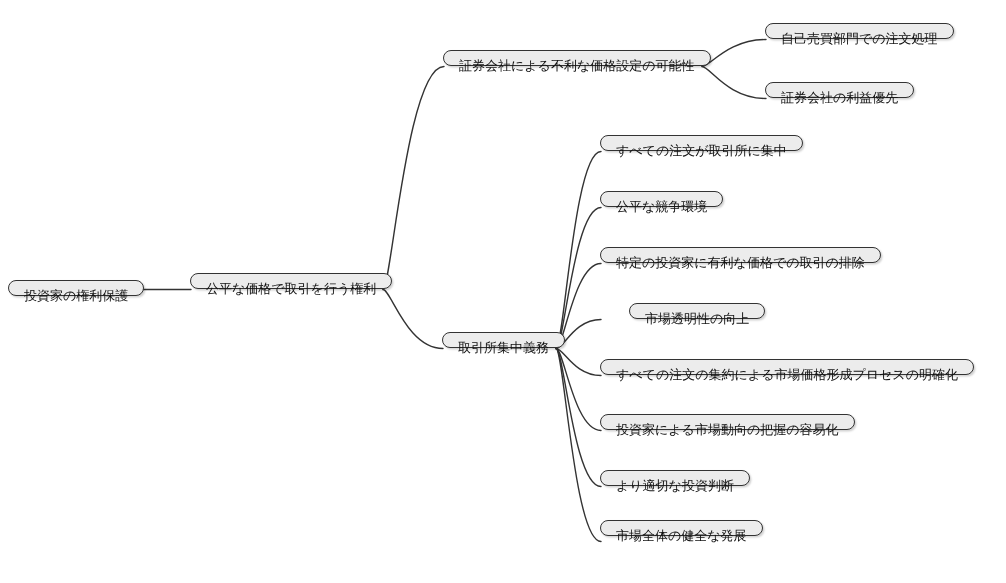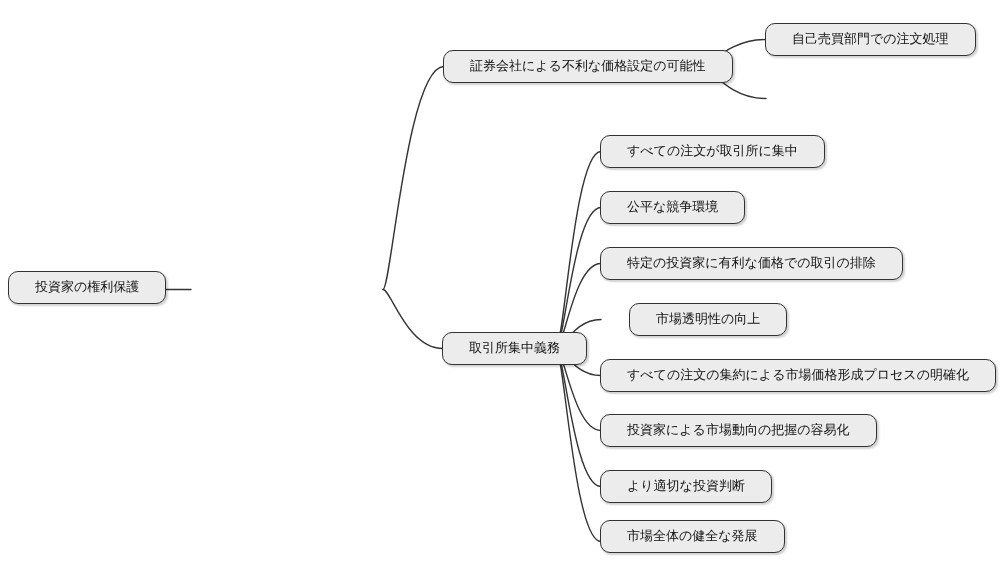--- a/index.html
+++ b/index.html
@@ -23,23 +23,23 @@
   }
   #edges path {
     fill: none;
     stroke: var(--edge, #333333);
     stroke-width: 1.4;
     stroke-linecap: round;
   }
   .node {
     position: absolute;
     box-sizing: border-box;
-    height: 33px;
+    height: 16px;
     line-height: 29px;
-    padding: 0 26px;
+    padding: 0 15px;
     font-size: 13px;
     color: var(--text, #111111);
     background: var(--node-fill, #ececec);
     border: 1.5px solid var(--node-border, #333333);
     border-radius: 10px;
     white-space: nowrap;
     box-shadow: 1.5px 1.5px 2px rgba(0,0,0,0.18);
   }
 </style>
 </head>
@@ -55,23 +55,25 @@
       <path d="M 556 348.5 C 564 348.5, 574 151.5, 601 151.5"></path>
       <path d="M 556 348.5 C 564 348.5, 574 207.5, 601 207.5"></path>
       <path d="M 556 348.5 C 564 348.5, 574 263.5, 601 263.5"></path>
       <path d="M 556 348.5 C 564 348.5, 574 319.5, 601 319.5"></path>
       <path d="M 556 348.5 C 564 348.5, 574 375.5, 601 375.5"></path>
       <path d="M 556 348.5 C 564 348.5, 574 430.5, 601 430.5"></path>
       <path d="M 556 348.5 C 564 348.5, 574 486.5, 601 486.5"></path>
       <path d="M 556 348.5 C 564 348.5, 574 541.5, 601 541.5"></path>
     </svg>
 
-  <div class="node" style="left:8px;   top:271px">投資家の権利保護</div>
+  <div class="node" style="left:8px;   top:280px">投資家の権利保護</div>
+  <div class="node" style="left:190px; top:273px">公平な価格で取引を行う権利</div>
   <div class="node" style="left:443px; top:50px">証券会社による不利な価格設定の可能性</div>
   <div class="node" style="left:765px; top:23px">自己売買部門での注文処理</div>
+  <div class="node" style="left:765px; top:82px">証券会社の利益優先</div>
   <div class="node" style="left:442px; top:332px">取引所集中義務</div>
   <div class="node" style="left:600px; top:135px">すべての注文が取引所に集中</div>
   <div class="node" style="left:600px; top:191px">公平な競争環境</div>
   <div class="node" style="left:600px; top:247px">特定の投資家に有利な価格での取引の排除</div>
   <div class="node" style="left:629px; top:303px">市場透明性の向上</div>
   <div class="node" style="left:600px; top:359px">すべての注文の集約による市場価格形成プロセスの明確化</div>
   <div class="node" style="left:600px; top:414px">投資家による市場動向の把握の容易化</div>
   <div class="node" style="left:600px; top:470px">より適切な投資判断</div>
   <div class="node" style="left:600px; top:520px">市場全体の健全な発展</div>
 </div>

